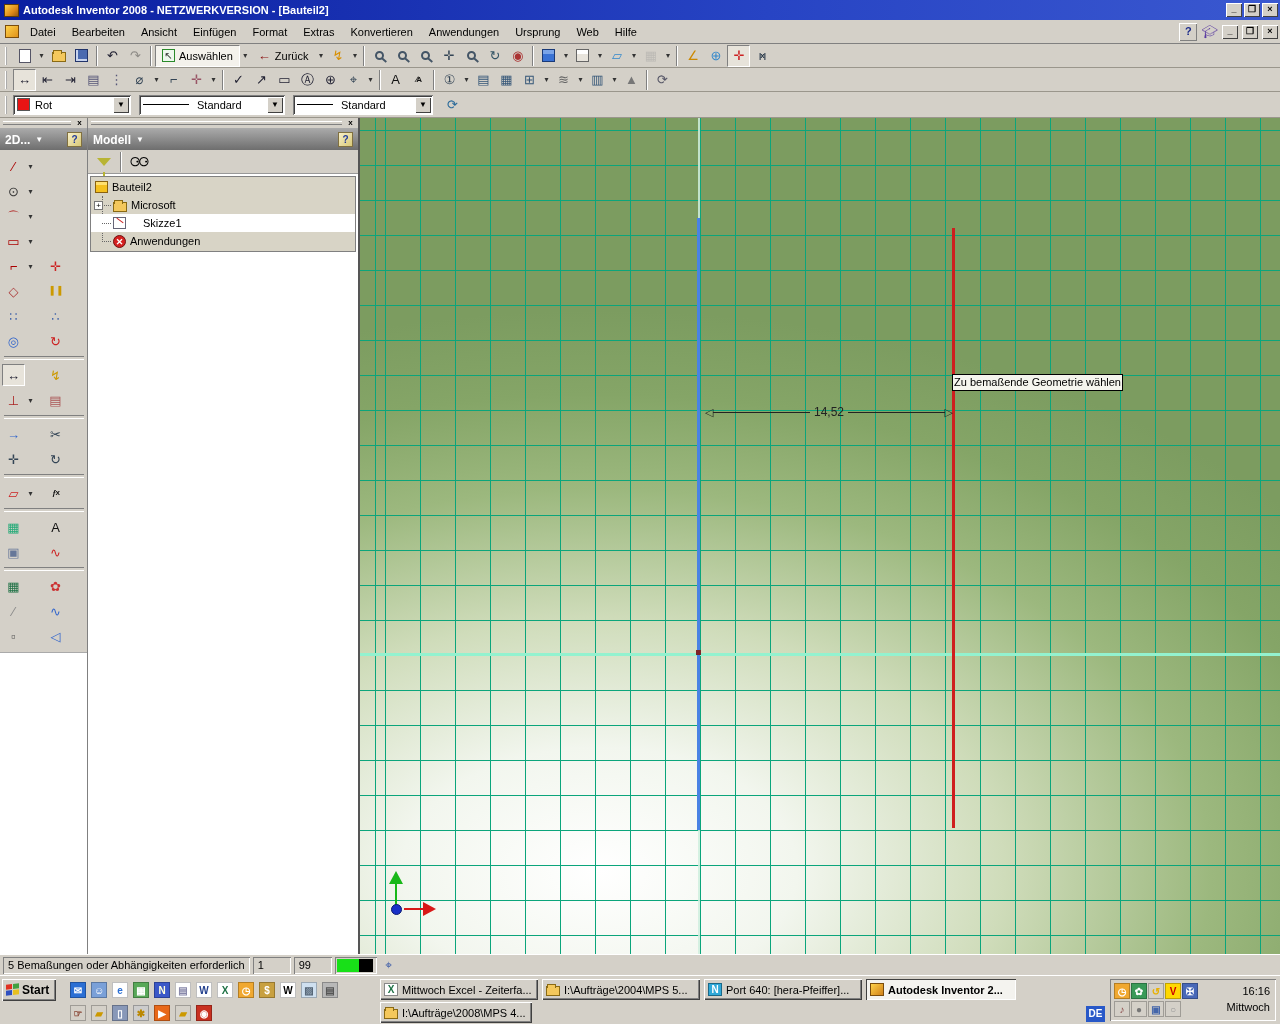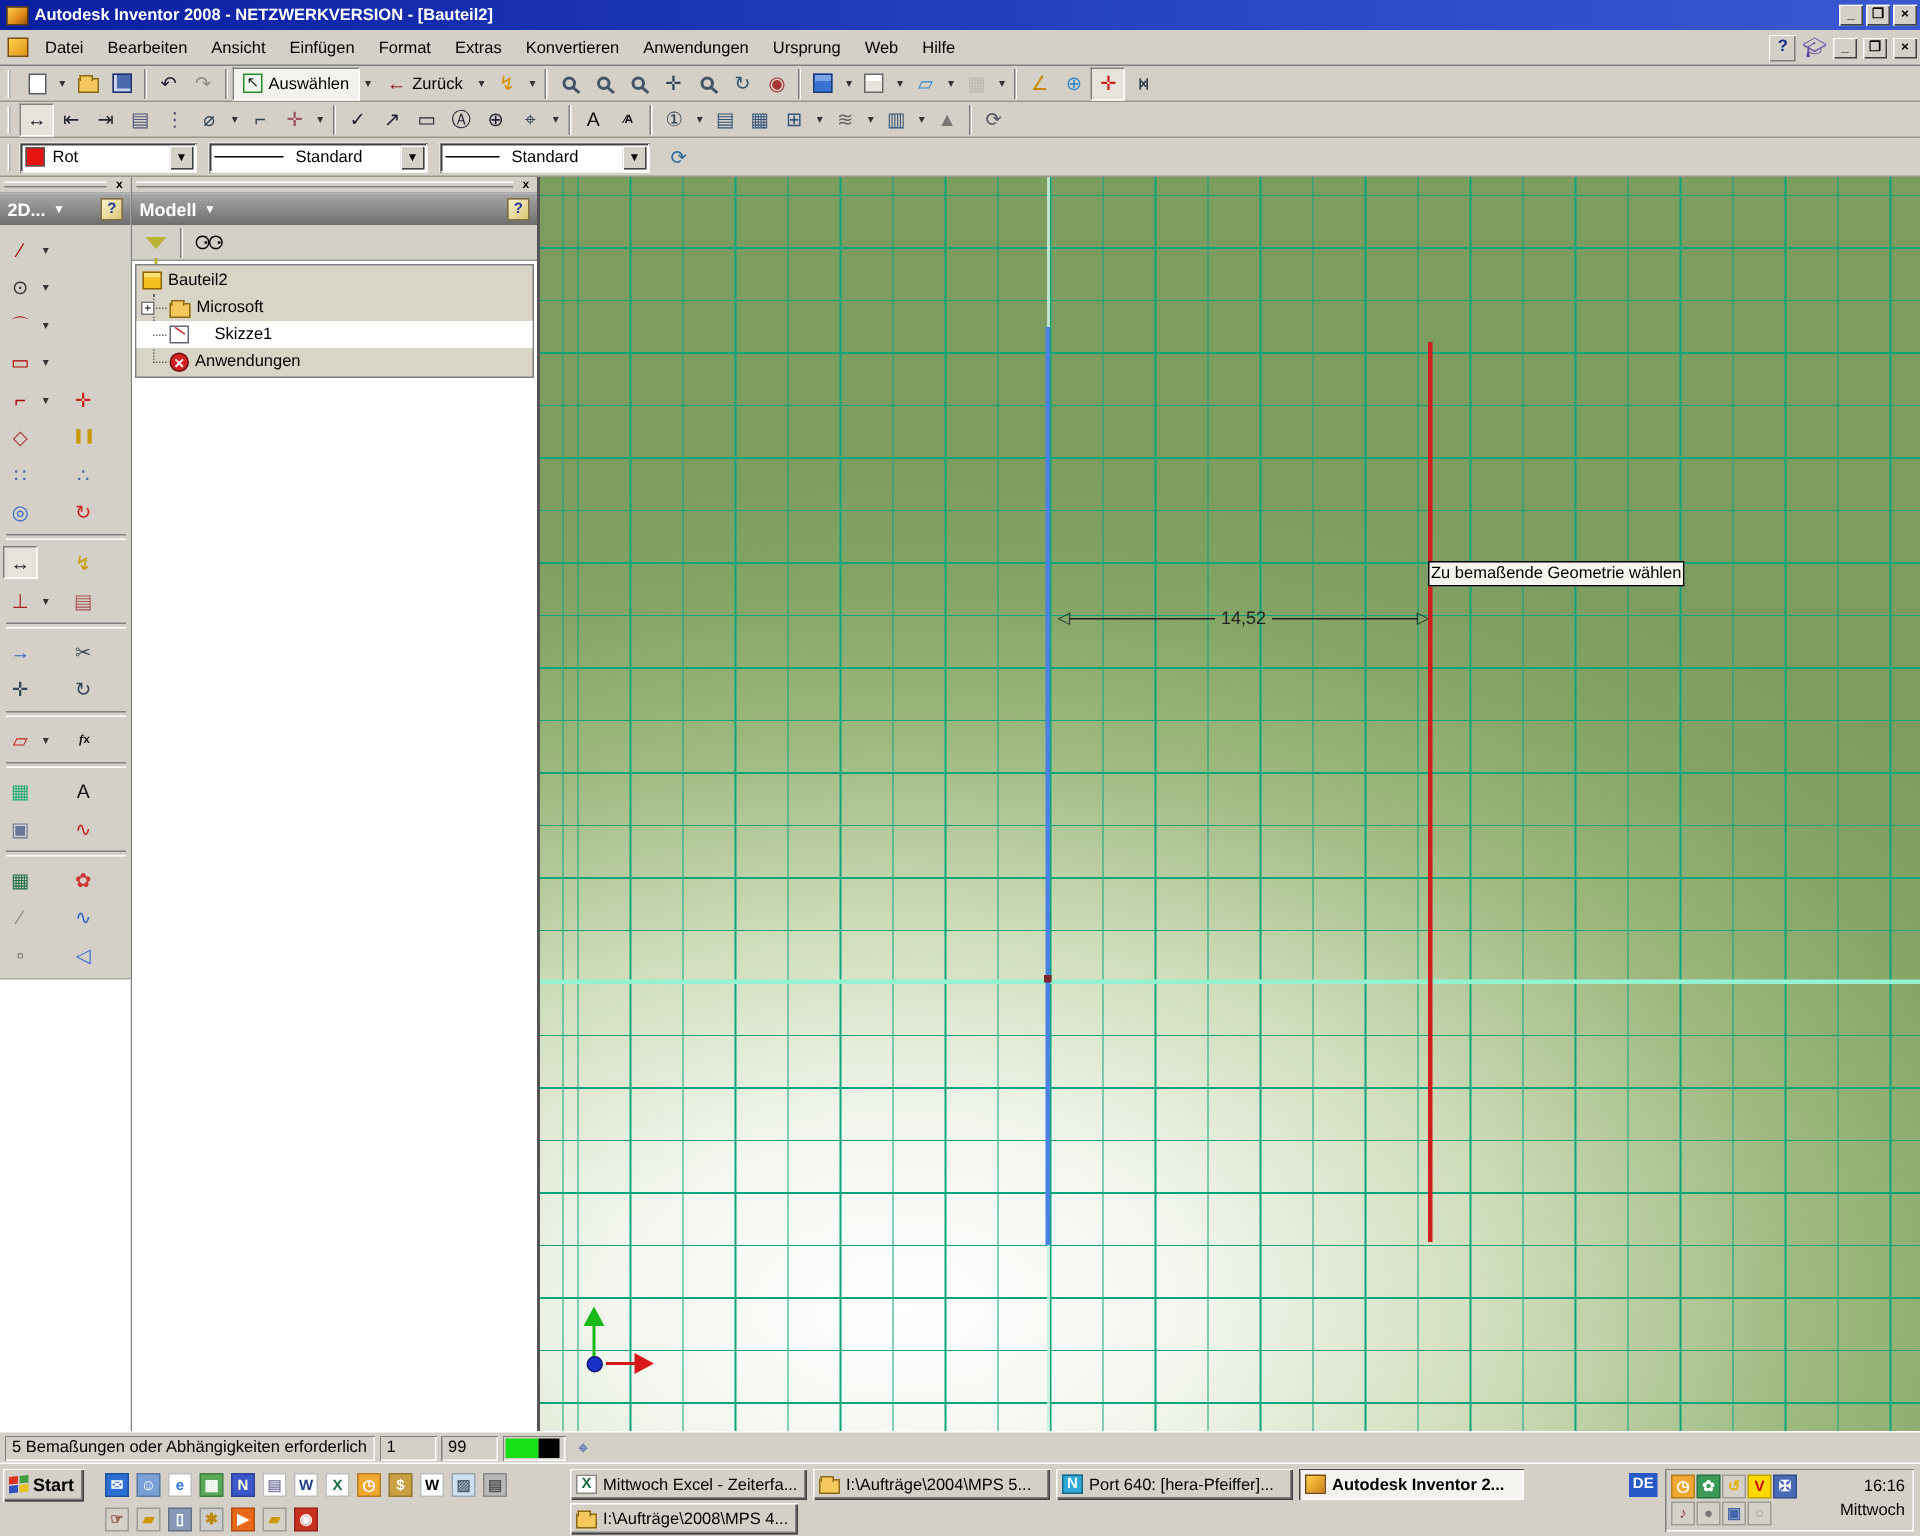--- a/index.html
+++ b/index.html
@@ -130,21 +130,21 @@
   .ql.r1 { top:6px; } .ql.r2 { top:29px; }
   .qbtn { width:16px; height:16px; display:flex; align-items:center; justify-content:center; font-size:10px; font-weight:bold; border:1px solid rgba(0,0,0,.25); }
   .tasks { position:absolute; left:380px; display:flex; gap:4px; }
   .tasks.r1 { top:3px; } .tasks.r2 { top:26px; }
   .taskbtn { width:158px; height:21px; display:flex; align-items:center; gap:4px; padding:0 4px; background:#d4d0c8; box-shadow: inset 1px 1px 0 #fff, inset -1px -1px 0 #404040, inset -2px -2px 0 #808080; white-space:nowrap; overflow:hidden; font-size:11px; }
   .taskbtn.active { background:#f4f3ef; font-weight:bold; box-shadow: inset 1px 1px 0 #404040, inset -1px -1px 0 #fff; width:150px; }
   .tico { width:14px; height:13px; flex:0 0 auto; display:flex; align-items:center; justify-content:center; font-size:10px; font-weight:bold; }
   .tico.xl { background:#fff; color:#1e7145; border:1px solid #888; }
   .tico.net { background:#30a8d8; color:#fff; border:1px solid #1a6888; }
   .tico.inv { background:linear-gradient(135deg,#ffd24a,#d08018); border:1px solid #7a4c0c; }
-  .lang { position:absolute; left:1086px; top:6px; width:19px; height:16px; background:#2858c8; color:#fff; font-size:10px; font-weight:bold; text-align:center; line-height:15px; }
+  .lang { position:absolute; left:1086px; top:30px; width:19px; height:16px; background:#2858c8; color:#fff; font-size:10px; font-weight:bold; text-align:center; line-height:15px; }
   .tray { position:absolute; left:1110px; top:3px; width:166px; height:42px; box-shadow: inset 1px 1px 0 #808080, inset -1px -1px 0 #fff; display:flex; }
   .trayicons { padding:3px 2px 0 4px; display:grid; grid-template-columns:repeat(5,17px); grid-auto-rows:18px; align-items:center; }
   .clockblk { margin-left:auto; text-align:right; padding:4px 6px 0 0; line-height:16px; font-size:11px; }
 </style>
 </head>
 <body>
 
 <div id="screen">
 
   <div class="titlebar">

